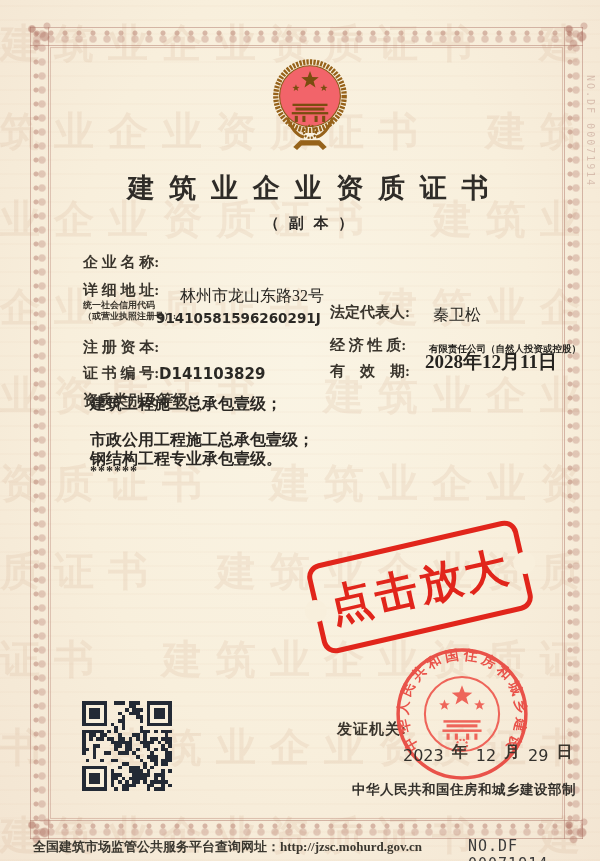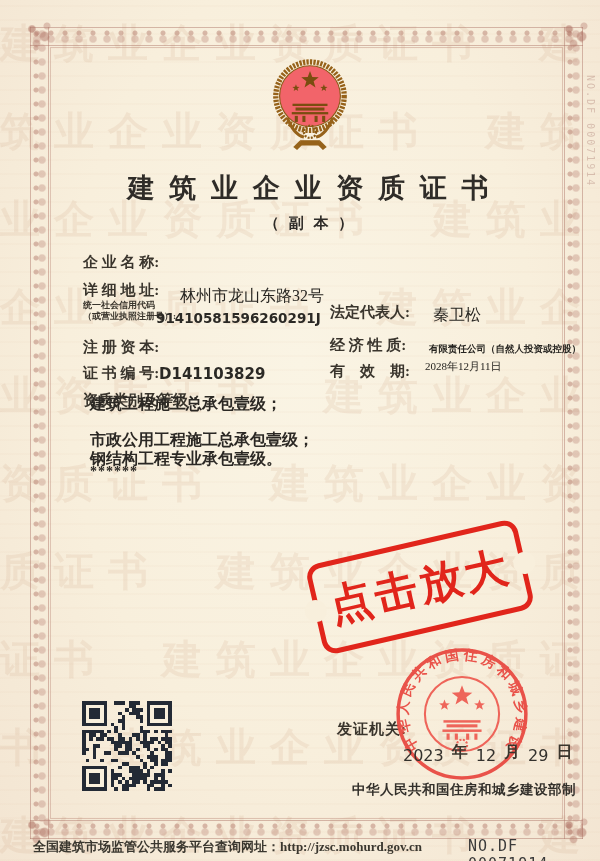--- a/index.html
+++ b/index.html
@@ -180,21 +180,21 @@
 
   <div class="lbl" style="left:83px;top:338px;">注 册 资 本:</div>
 
   <div class="lbl" style="left:330px;top:336px;">经 济 性 质:</div>
   <div class="val small" style="left:429px;top:343px;font-weight:bold;">有限责任公司（自然人投资或控股）</div>
 
   <div class="lbl" style="left:83px;top:364px;">证 书 编 号:</div>
   <div class="val num" style="left:159px;top:365px;font-size:15px;">D141103829</div>
 
   <div class="lbl" style="left:330px;top:362px;">有　效　期:</div>
-  <div class="val" style="left:425px;top:359px;font-weight:normal;font-size:11px;">2028年12月11日</div>
+  <div class="val" style="left:425px;top:349px;font-weight:bold;font-size:19px;">2028年12月11日</div>
 
   <div class="lbl" style="left:83px;top:391px;">资质类别及等级：</div>
   <div class="qual-item" style="top:394px;">建筑工程施工总承包壹级；</div>
   <div class="qual-item" style="top:449px;">钢结构工程专业承包壹级。</div>
   <div class="qual-item" style="top:430px;">市政公用工程施工总承包壹级；</div>
   <div class="qual-item" style="top:464px;font-size:14px;letter-spacing:1px;">******</div>
 
   <div class="stamp">
     <span>点击放大</span>
   </div>

